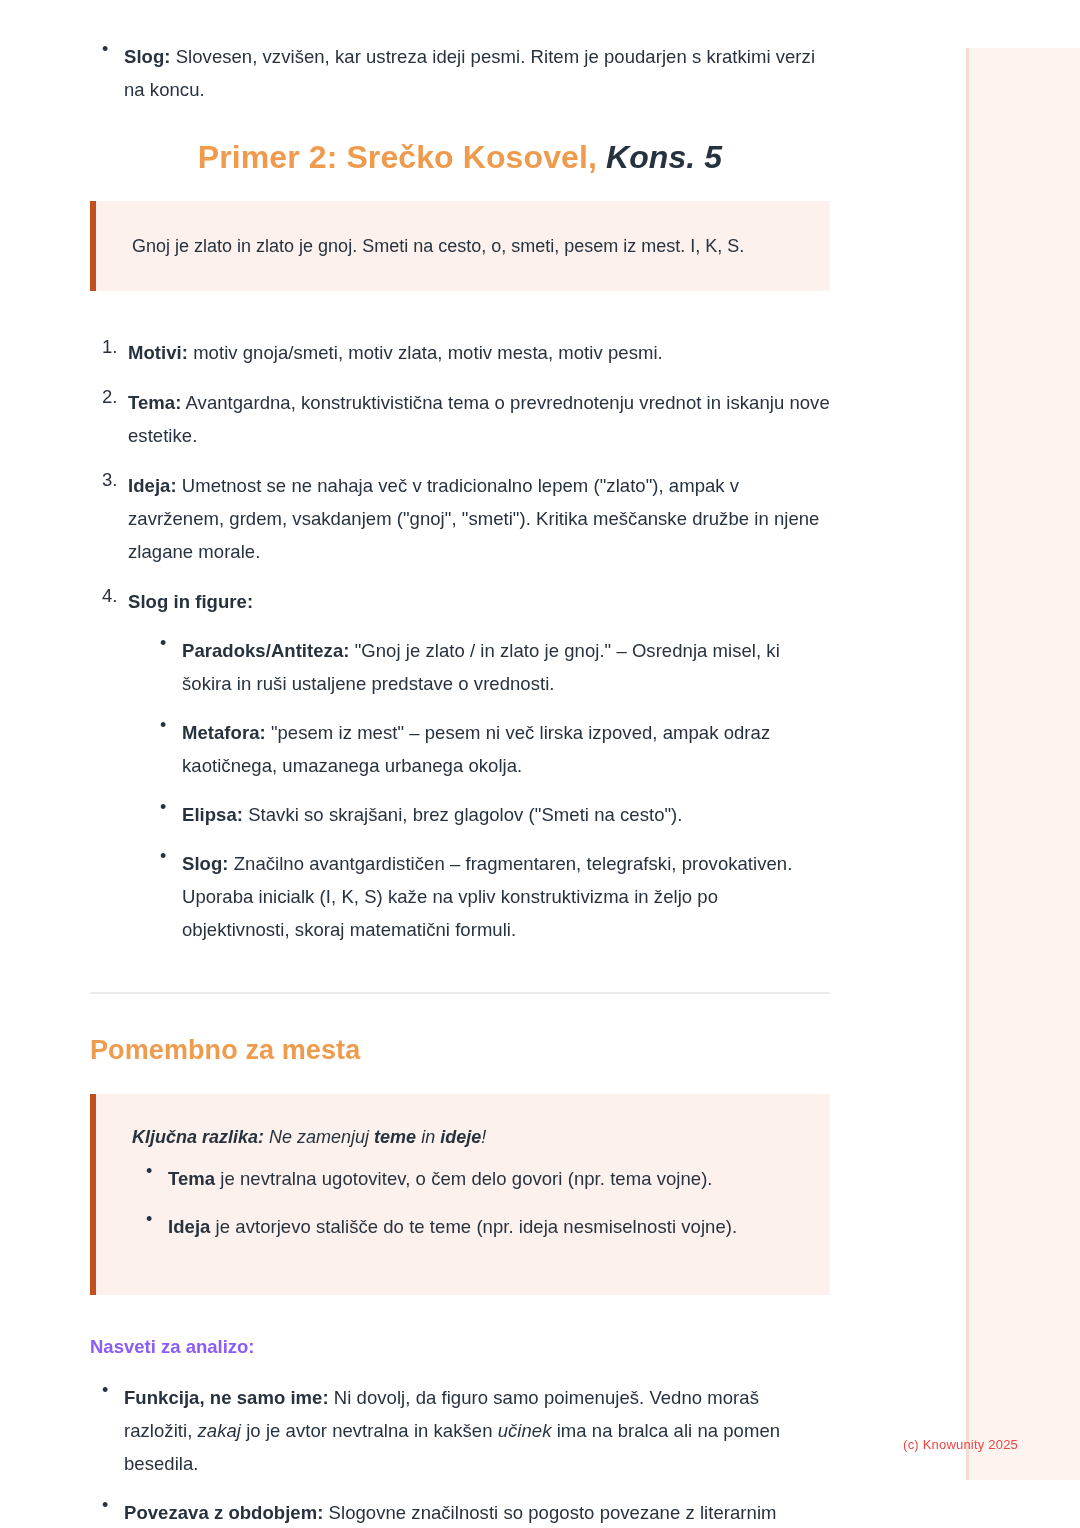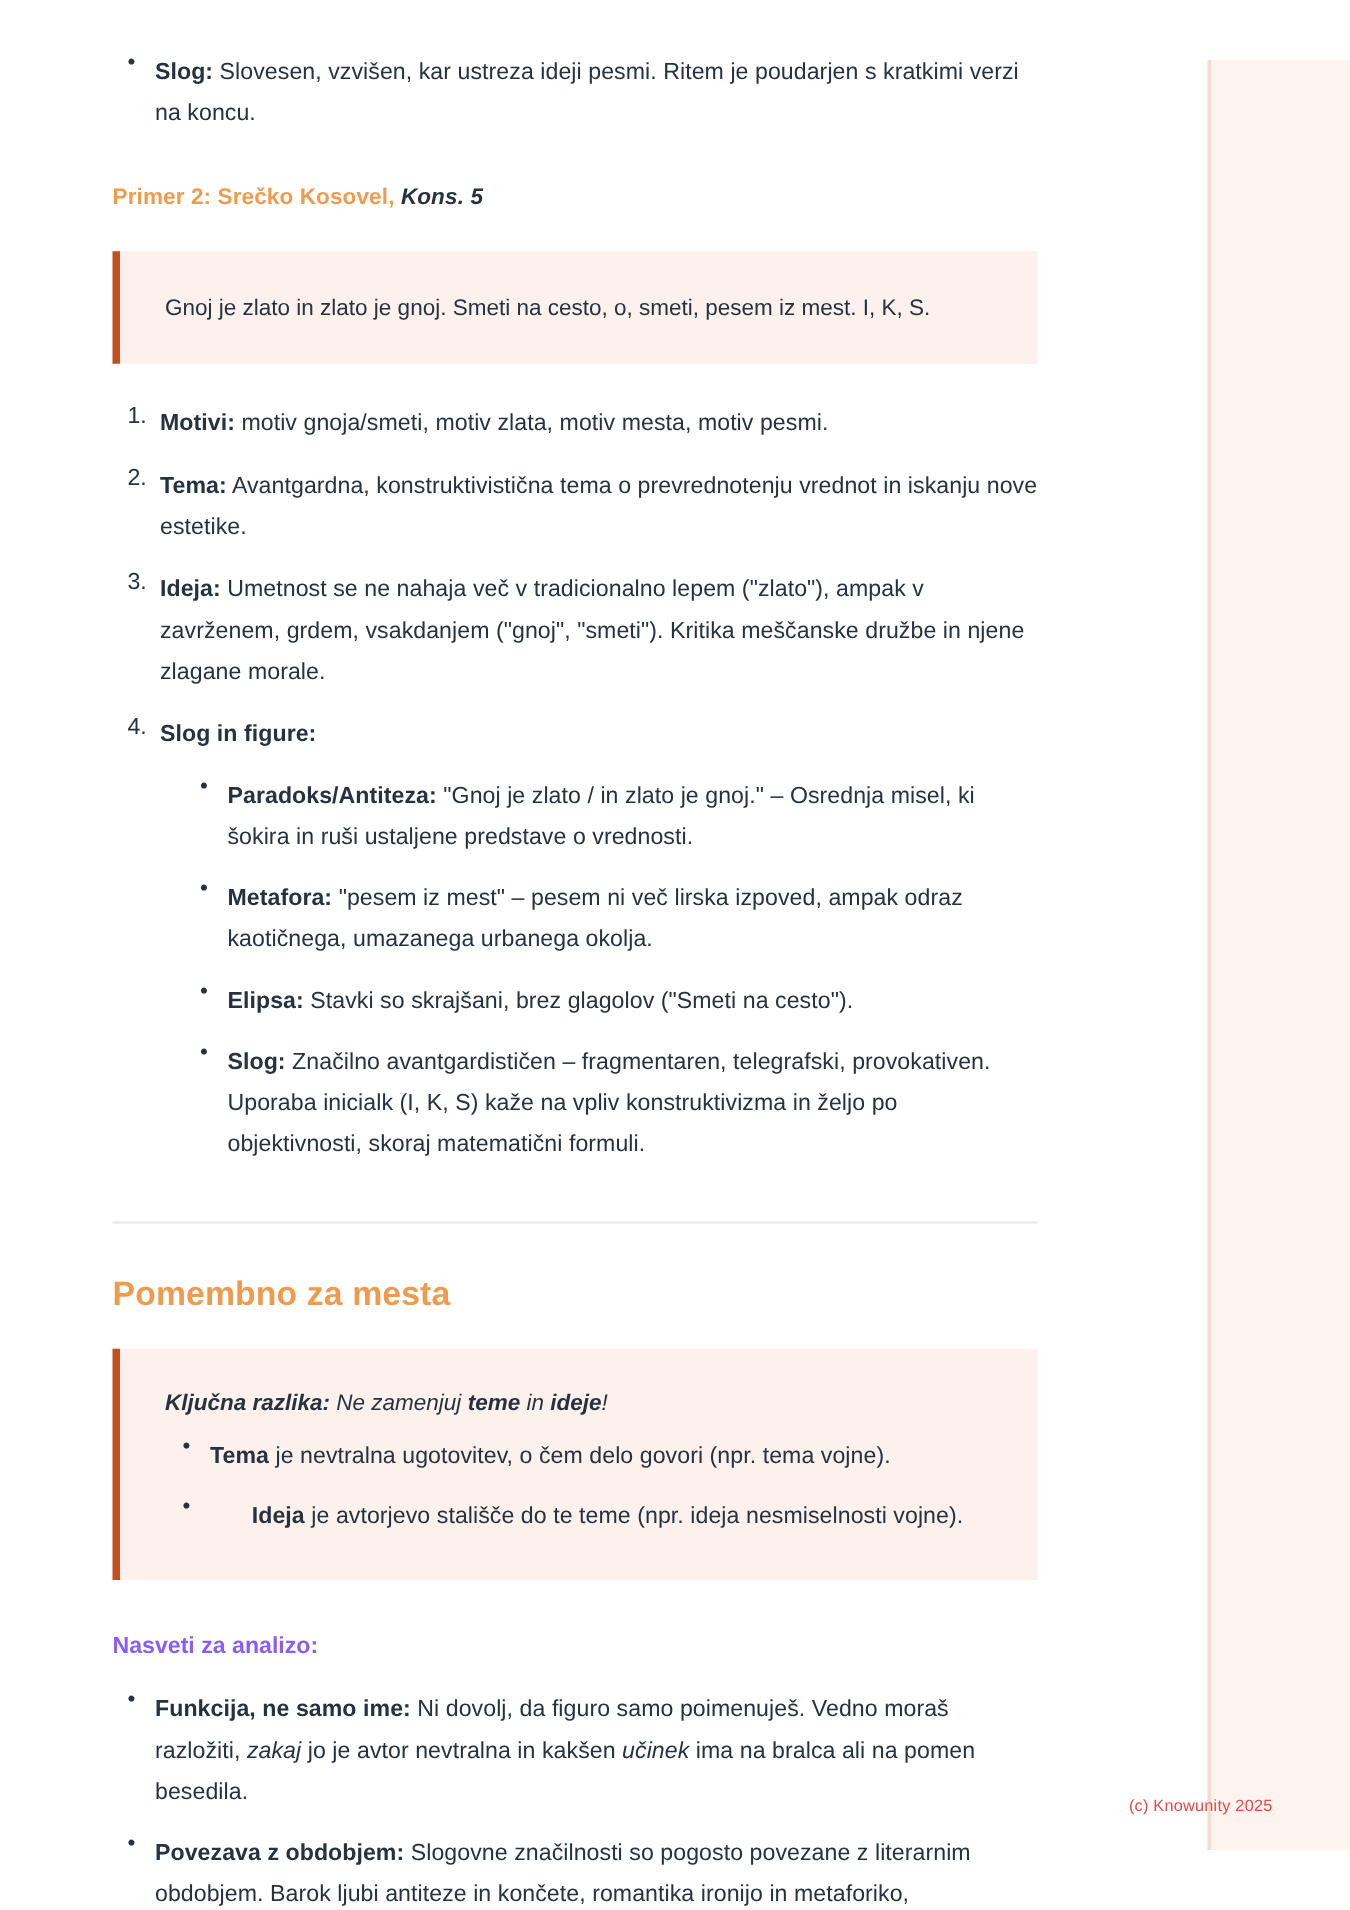--- a/index.html
+++ b/index.html
@@ -90,26 +90,27 @@
   }
   ol.numbers > li > ul.bullets {
     margin-top: 16px;
     margin-left: 20px;
   }
 
   .top-list > li { margin-bottom: 0; }
 
   
   h2.section-heading {
-    font-size: 18px;
+    font-size: 32px;
     font-weight: 700;
     color: #ef9b4e;
     margin: 34px 0 0 0;
     line-height: 34px;
     letter-spacing: 0.1px;
+    text-align: center;
   }
   h2.section-heading .work-title {
     color: #27323f;
     font-style: italic;
     font-weight: 700;
   }
   h2.big-heading {
     font-size: 27px;
     font-weight: 700;
     color: #ef9b4e;
@@ -118,21 +119,21 @@
     letter-spacing: 0.1px;
   }
 
   
   .callout {
     background: #fcf1ec;
     border-left: 6px solid #c1501e;
     box-sizing: border-box;
   }
   .quote-box {
-    margin: 27px 0 0 0;
+    margin: 27px 0 15px 0;
     padding: 32px 26px 32px 36px;
     width: 740px;
   }
   .quote-box .quote-text {
     font-size: 18px;
     line-height: 26px;
     color: #27323f;
   }
   .note-box {
     margin: 26px 0 0 0;
@@ -143,21 +144,21 @@
     font-size: 18px;
     line-height: 30px;
     margin-bottom: 10px;
     font-style: italic;
   }
   .note-box ul.bullets > li {
     margin-bottom: 15px;
     padding-left: 36px;
   }
   .note-box ul.bullets > li::before { left: 14px; }
-  .note-box ul.bullets > li:last-child { margin-bottom: 0; text-align: center; }
+  .note-box ul.bullets > li:last-child { margin-bottom: 16px; }
 
   
   hr.divider {
     border: none;
     border-top: 2px solid #ebebeb;
     margin: 46px 0 0 0;
     width: 740px;
   }
 
   .spacer-lg { height: 38px; }

